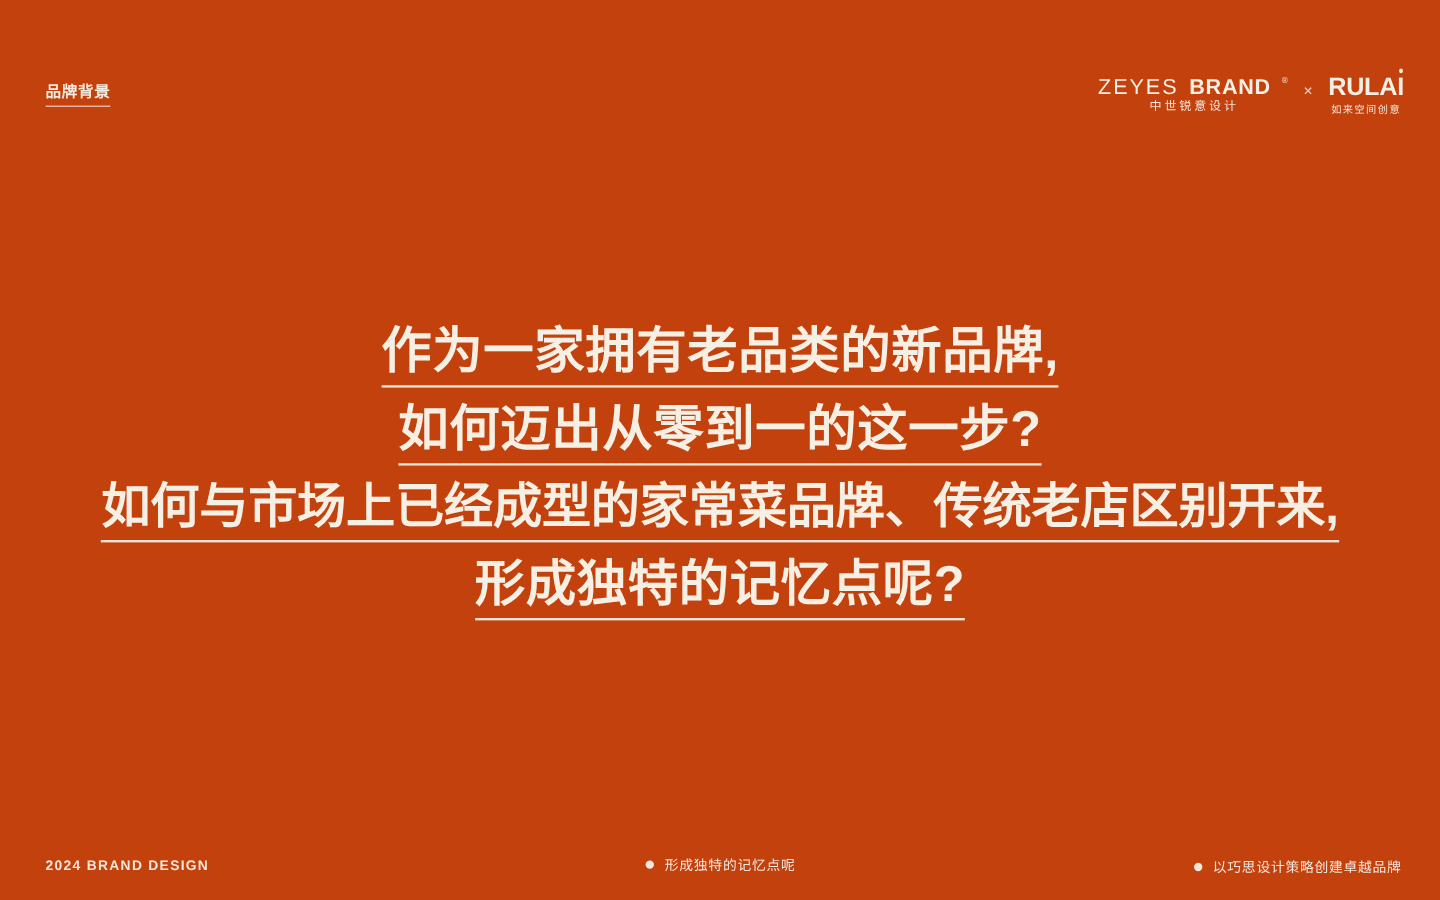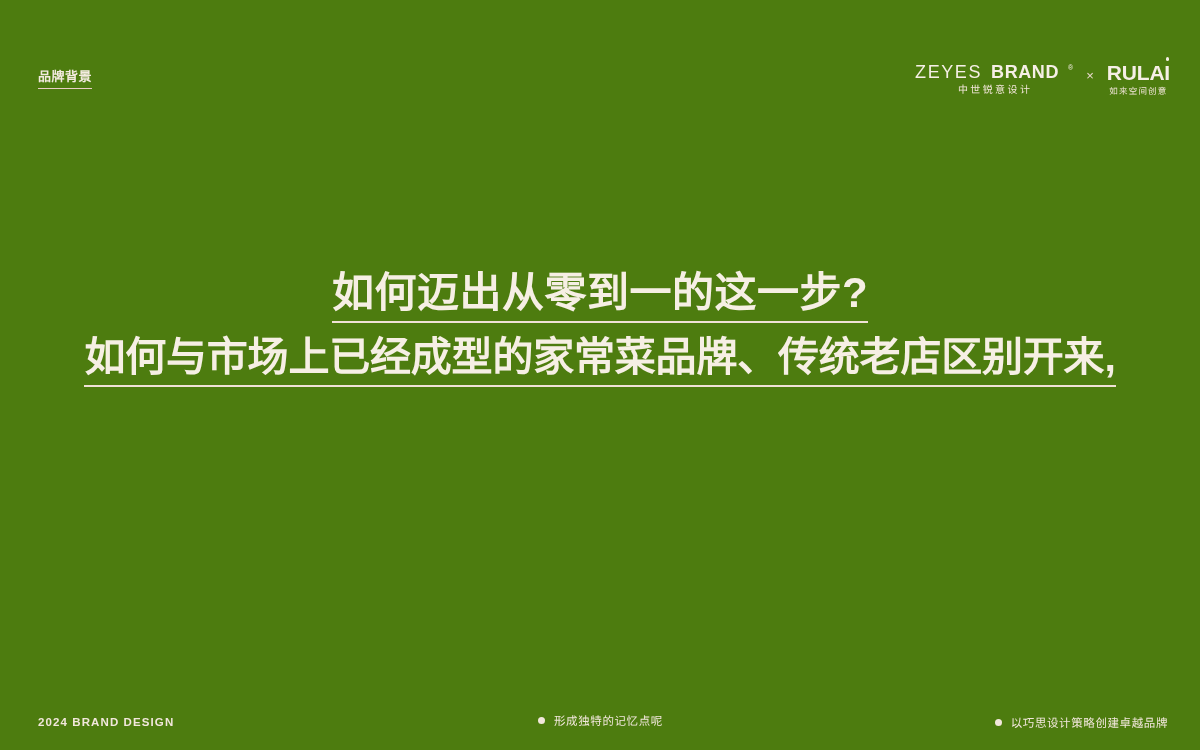--- a/index.html
+++ b/index.html
@@ -13,21 +13,21 @@
     overflow: hidden;
     background: #bd0c18;
     font-family: "Liberation Sans", "DejaVu Sans", sans-serif;
     -webkit-font-smoothing: antialiased;
   }
 
   .slide {
     position: relative;
     width: 1200px;
     height: 750px;
-    background: #4d7c0f;
+    background: #c2410c;
     box-sizing: border-box;
   }
 
   
   .section-label {
     position: absolute;
     left: 38px;
     top: 70px;
     font-size: 13px;
     font-weight: 700;
@@ -205,24 +205,30 @@
 
     <div class="logo-rulai">
       <div class="lr-word">RULAI<span class="lr-dot"></span></div>
       <div class="lr-sub">如来空间创意</div>
     </div>
 
   </div>
 
   <div class="headline">
     <div class="hl-line">
+      <span class="hl-text">作为一家拥有老品类的新品牌,</span>
+    </div>
+    <div class="hl-line">
       <span class="hl-text">如何迈出从零到一的这一步?</span>
     </div>
     <div class="hl-line wide">
       <span class="hl-text">如何与市场上已经成型的家常菜品牌、传统老店区别开来,</span>
+    </div>
+    <div class="hl-line">
+      <span class="hl-text">形成独特的记忆点呢?</span>
     </div>
   </div>
 
   <div class="footer">
 
     <div class="foot-item foot-left">
       <span>2024 BRAND DESIGN</span>
     </div>
 
     <div class="foot-item foot-mid">

